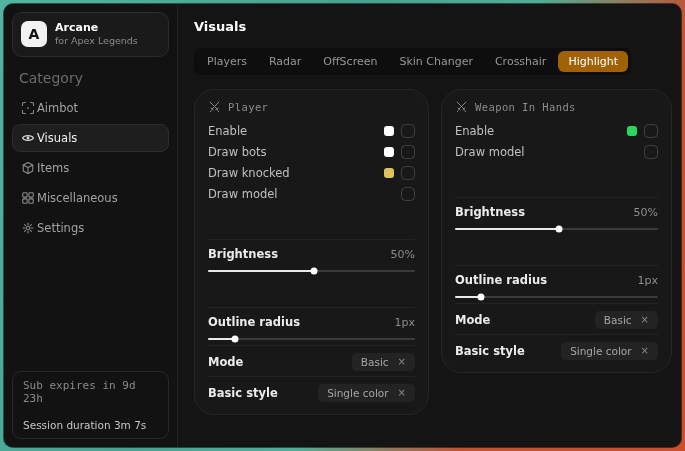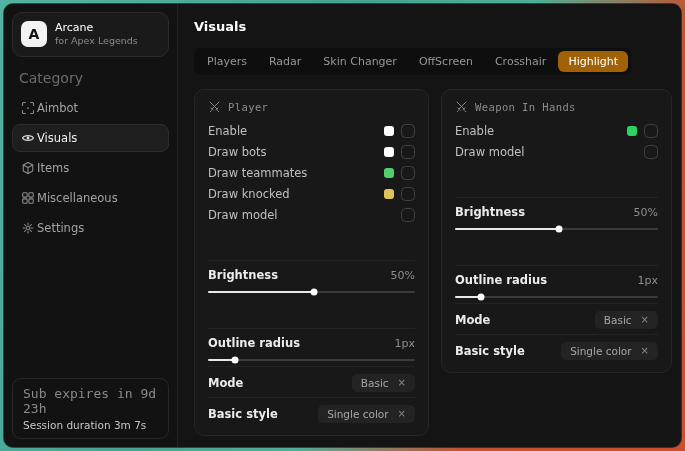--- a/index.html
+++ b/index.html
@@ -5,41 +5,41 @@
   html,body{margin:0;padding:0;}
   body{width:685px;height:451px;overflow:hidden;font-family:"DejaVu Sans","Liberation Sans",sans-serif;-webkit-font-smoothing:antialiased;}
   .desktop{position:absolute;inset:0;background:linear-gradient(118deg,#52b4a0 0%,#46a393 40%,#4fae97 58%,#c4512f 76%,#cc4e2e 100%);}
   .window{position:absolute;inset:4px;background:#131313;border-radius:9px;overflow:hidden;display:flex;box-shadow:0 0 0 1px rgba(0,0,0,.55);}
 
   
   .sidebar{width:174px;min-width:174px;background:#121212;border-right:1px solid #222;display:flex;flex-direction:column;padding:8px;box-sizing:border-box;}
   .brand{display:flex;align-items:center;gap:8px;padding:8px 8px;background:#1a1a1a;border:1px solid #2c2c2c;border-radius:10px;}
   .logo{width:26px;height:26px;border-radius:7px;background:#f2f2f2;color:#121212;font-weight:700;font-size:14px;display:flex;align-items:center;justify-content:center;}
   .brand-text{flex:1;line-height:1.3;}
-  .brand-title{font-size:11px;color:#ffffff;font-weight:400;}
+  .brand-title{font-size:11px;color:#ffffff;font-weight:700;}
   .brand-sub{font-size:9.5px;color:#8b8b8b;}
   .brand-ico{color:#9a9a9a;display:flex;}
   .cat{font-size:14px;color:#6c6c6c;margin:13px 7px 8px;}
   .side-item{display:flex;align-items:center;gap:2px;height:26px;padding:0 8px;border-radius:8px;color:#a3a3a3;font-size:11.5px;margin-bottom:2px;border:1px solid transparent;cursor:pointer;}
   .side-item.selected{background:#1e1e1e;border-color:#2d2d2d;color:#efefef;}
   .icon{display:inline-flex;align-items:center;justify-content:center;color:inherit;}
   .side-item .icon{color:#8f8f8f;}
   .side-item.selected .icon{color:#dcdcdc;}
   .side-foot{margin-top:auto;border:1px solid #282828;border-radius:9px;padding:7px 10px;}
-  .foot1{font-family:"DejaVu Sans Mono","Liberation Mono",monospace;font-size:13px;color:#8a8a8a;margin-bottom:3px;}
+  .foot1{font-family:"DejaVu Sans Mono","Liberation Mono",monospace;font-size:11px;color:#8a8a8a;margin-bottom:14px;}
   .foot2{font-size:10.5px;color:#c7c7c7;}
 
   
   .main{flex:1;padding:14px 16px;box-sizing:border-box;background:#141414;}
   .main-title{font-size:13px;font-weight:700;color:#ffffff;margin:1px 0 14px;}
   .tabbar{display:inline-flex;background:#0e0e0e;border-radius:7px;padding:3px;gap:2px;}
   .tab{border:none;background:transparent;color:#979797;font-size:11px;padding:4px 10px;border-radius:6px;font-family:inherit;cursor:pointer;white-space:nowrap;}
   .tab.selected{background:#a16207;color:#ffffff;}
   .cards{display:flex;gap:12px;margin-top:14px;align-items:flex-start;}
-  .card{background:#181818;border:1px solid #262626;border-radius:10px;padding:10px 13px 12px;box-sizing:border-box;}
+  .card{background:#181818;border:1px solid #262626;border-radius:20px;padding:10px 13px 12px;box-sizing:border-box;}
   .card.c0{width:235px;}
   .card.c1{width:231px;}
   .card-head{display:flex;align-items:center;gap:7px;margin-bottom:7px;color:#8d8d8d;}
   .card-title{font-family:"DejaVu Sans Mono","Liberation Mono",monospace;font-size:10.5px;letter-spacing:.4px;}
   .toggle-row{display:flex;align-items:center;justify-content:space-between;height:21px;}
   .row-label{font-size:11.5px;color:#c0c0c0;}
   .strong{color:#ececec;font-weight:700;}
   .row-right{display:flex;align-items:center;gap:7px;}
   .swatch{width:10px;height:10px;border-radius:3px;display:inline-block;cursor:pointer;}
   .checkbox{width:12px;height:12px;border:1.5px solid #414141;border-radius:4.5px;display:inline-block;cursor:pointer;}
@@ -126,22 +126,22 @@
         <div class="foot1">Sub expires in 9d 23h</div>
         <div class="foot2">Session duration 3m 7s</div>
       </div>
     </aside>
 
     <section class="main">
       <div class="main-title">Visuals</div>
       <div class="tabbar" id="tabbar">
           <button class="tab">Players</button>
           <button class="tab">Radar</button>
+          <button class="tab">OffScreen</button>
           <button class="tab">Skin Changer</button>
-          <button class="tab">OffScreen</button>
           <button class="tab">Crosshair</button>
           <button class="tab selected">Highlight</button>
         </div>
       <div class="cards" id="cards">
           <section class="card c0">
     <div class="card-head">
       <span class="icon head-ico">
                 <svg width="13" height="13" viewBox="0 0 16 16" fill="none" stroke="currentColor" stroke-width="1.2" stroke-linecap="round">
                   <path d="M2.6 2.6l8.6 8.6M13.4 2.6L4.8 11.2M9.7 12.3l2.6-2.6M3.7 9.7l2.6 2.6M11.8 13l1.4 1.4M4.2 13l-1.4 1.4"></path>
                 </svg>
@@ -157,27 +157,20 @@
     </span>
   </div>
               <div class="row toggle-row">
     <span class="row-label">Draw bots</span>
     <span class="row-right">
       <span class="swatch" style="background: rgb(255, 255, 255);"></span>
       <span class="checkbox"></span>
     </span>
   </div>
               <div class="row toggle-row">
-    <span class="row-label">Draw teammates</span>
-    <span class="row-right">
-      <span class="swatch" style="background: rgb(79, 208, 108);"></span>
-      <span class="checkbox"></span>
-    </span>
-  </div>
-              <div class="row toggle-row">
     <span class="row-label">Draw knocked</span>
     <span class="row-right">
       <span class="swatch" style="background: rgb(222, 195, 90);"></span>
       <span class="checkbox"></span>
     </span>
   </div>
               <div class="row toggle-row">
     <span class="row-label">Draw model</span>
     <span class="row-right">
 

